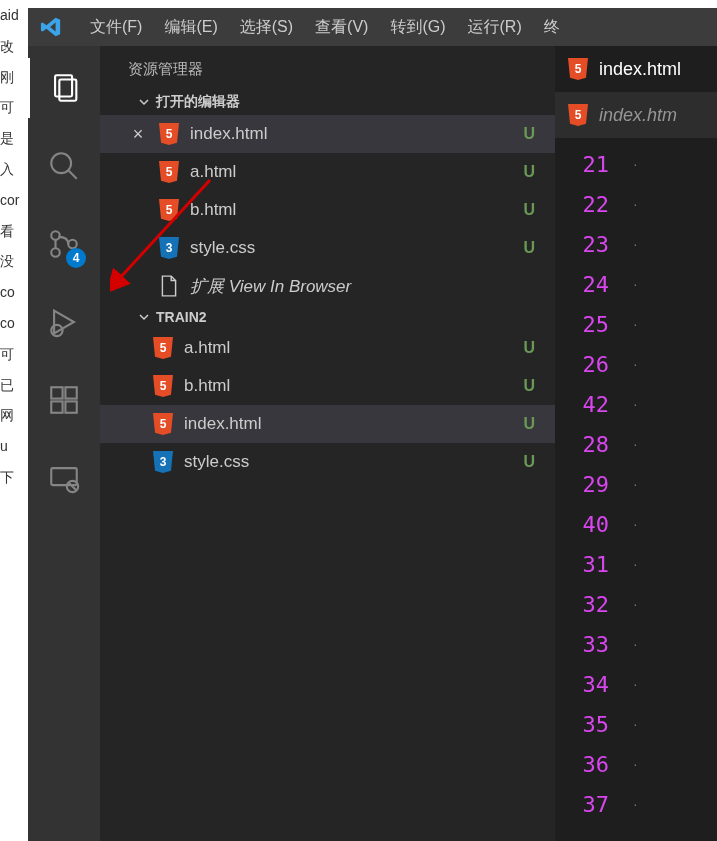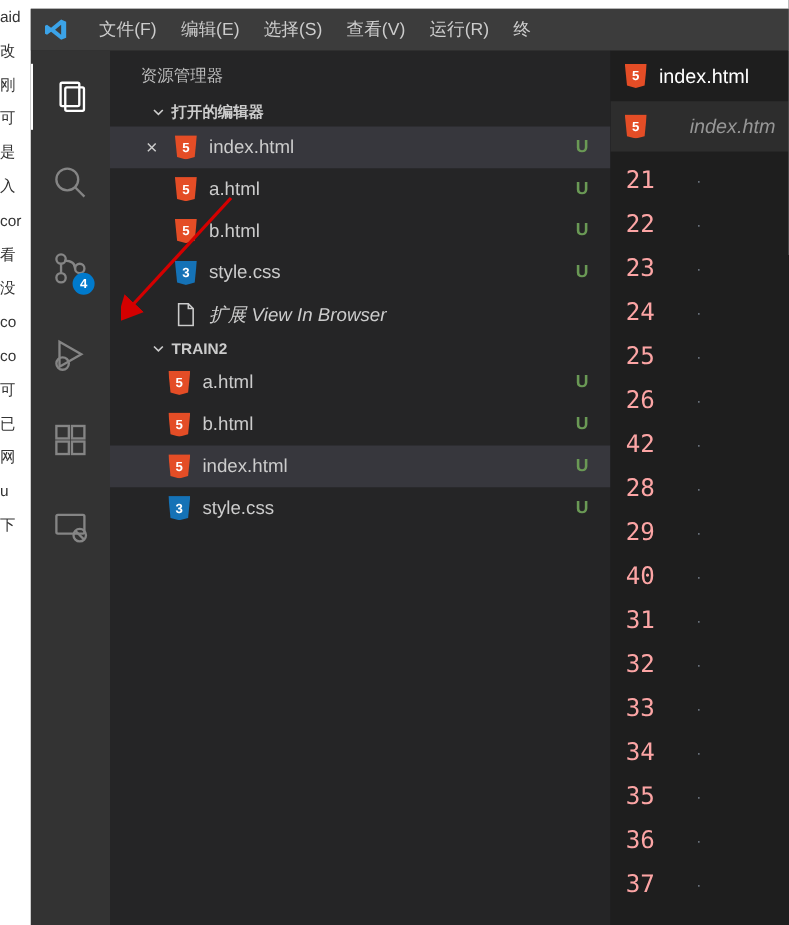--- a/index.html
+++ b/index.html
@@ -178,38 +178,38 @@
   height: 46px;
   display: flex;
   align-items: center;
   padding: 0 12px;
   gap: 10px;
   background: #2d2d2d;
   font-size: 18px;
 }
 .tab.active { background: #1e1e1e; color: #fff; }
 .tab .file-name { color: #fff; }
-.tab.inactive .file-name { color: #969696; font-style: italic; text-align: right; }
+.tab.inactive .file-name { color: #969696; font-style: italic; }
 
 .gutter {
   flex: 1;
   background: #1e1e1e;
   padding-top: 6px;
   overflow:hidden;
 }
 .line {
   display: flex;
   align-items: center;
   height: 40px;
 }
 .lineno {
   width: 72px;
-  text-align: center;
+  text-align: right;
   padding-right: 18px;
-  color: #fca5a5;
+  color: #d946ef;
   font-size: 22px;
   font-family: Consolas, monospace;
 }
 .dot { color: #6e7681; font-size: 14px; padding-left: 6px; }
 
 
 .arrow {
   position: absolute;
   left: 110px;
   top: 170px;
@@ -273,20 +273,21 @@
     <div class="vscode-logo">
       <svg viewBox="0 0 24 24">
           <path fill="#3ba3e8" d="M17 2 L22 4 L22 20 L17 22 L7 14 L3 17 L1 16 L1 8 L3 7 L7 10 Z M17 7 L11 12 L17 17 Z"></path>
         </svg>
     </div>
     <div class="menubar">
         <div class="menu-item">文件(F)</div>
         <div class="menu-item">编辑(E)</div>
         <div class="menu-item">选择(S)</div>
         <div class="menu-item">查看(V)</div>
+        <div class="menu-item">转到(G)</div>
         <div class="menu-item">运行(R)</div>
         <div class="menu-item">终</div>
       </div>
   </div>
 
   <div class="body-row">
     <div class="activitybar">
       <div class="activity-item active">
         <svg viewBox="0 0 24 24">
             <rect class="stroke" x="5" y="3" width="12" height="15" rx="1"></rect>

